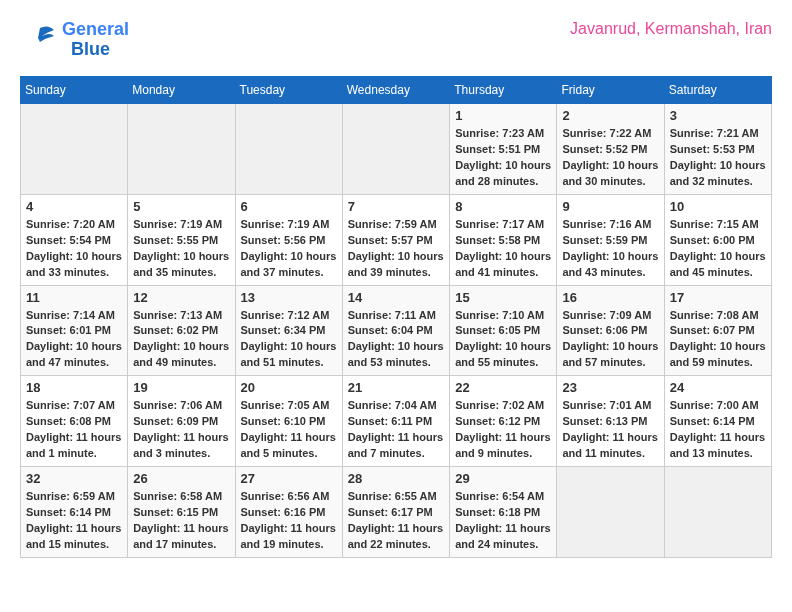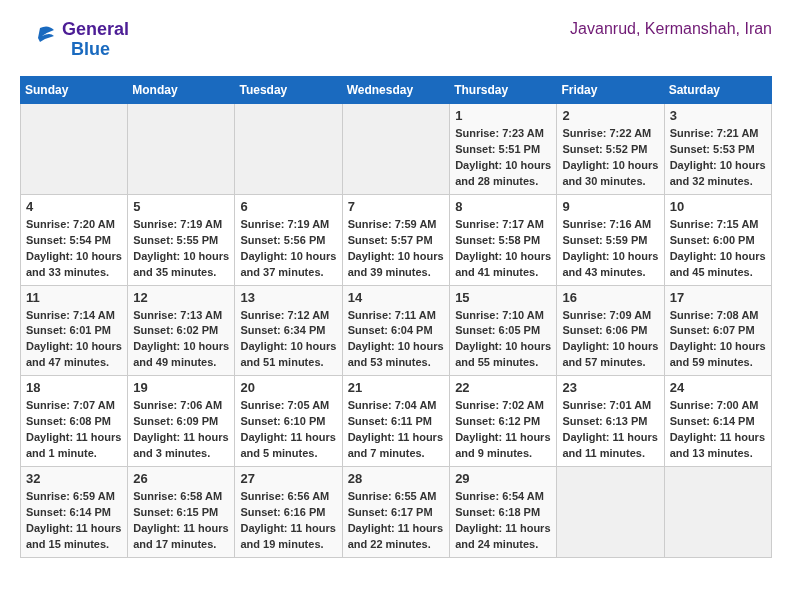--- a/index.html
+++ b/index.html
@@ -24,36 +24,36 @@
     .title-block {
       text-align: right;
     }
     .month-title {
       font-size: 36px;
       font-weight: bold;
       color: #333;
     }
     .location {
       font-size: 16px;
-      color: #701a75;
+      color: #ec4899;
     }
     table {
       width: 100%;
       border-collapse: collapse;
       font-size: 11px;
     }
     thead tr {
       background-color: #1a6abf;
       color: white;
     }
     thead th {
       padding: 6px 4px;
       text-align: left;
       font-size: 12px;
-      font-weight: bold;
+      font-weight: normal;
       border: 1px solid #1a6abf;
     }
     tbody td {
       border: 1px solid #ccc;
       padding: 4px 5px;
       vertical-align: top;
       width: 108px;
       min-height: 80px;
       height: 90px;
     }
@@ -83,21 +83,21 @@
 
 <div class="header">
   <div class="logo">
   <div style="display:flex;align-items:center;gap:2px;">
     <div style="position:relative;margin-right:4px;">
       <svg width="36" height="36" viewBox="0 0 36 36">
         <path d="M20,8 Q28,4 34,10 Q28,12 22,16 Q30,12 34,16 Q26,18 20,22 L18,18 Z" fill="#1a6abf"></path>
       </svg>
     </div>
     <div>
-      <div style="font-size:18px;font-weight:bold;color:#4c1d95;line-height:1.1;">General</div>
+      <div style="font-size:18px;font-weight:bold;color:#3b82f6;line-height:1.1;">General</div>
       <div style="font-size:18px;font-weight:bold;color:#1a6abf;line-height:1.1;margin-left:9px;">Blue</div>
     </div>
   </div>
 </div>
   <div class="title-block">
     <div class="location">Javanrud, Kermanshah, Iran</div>
   </div>
 </div>
 
 <table>

